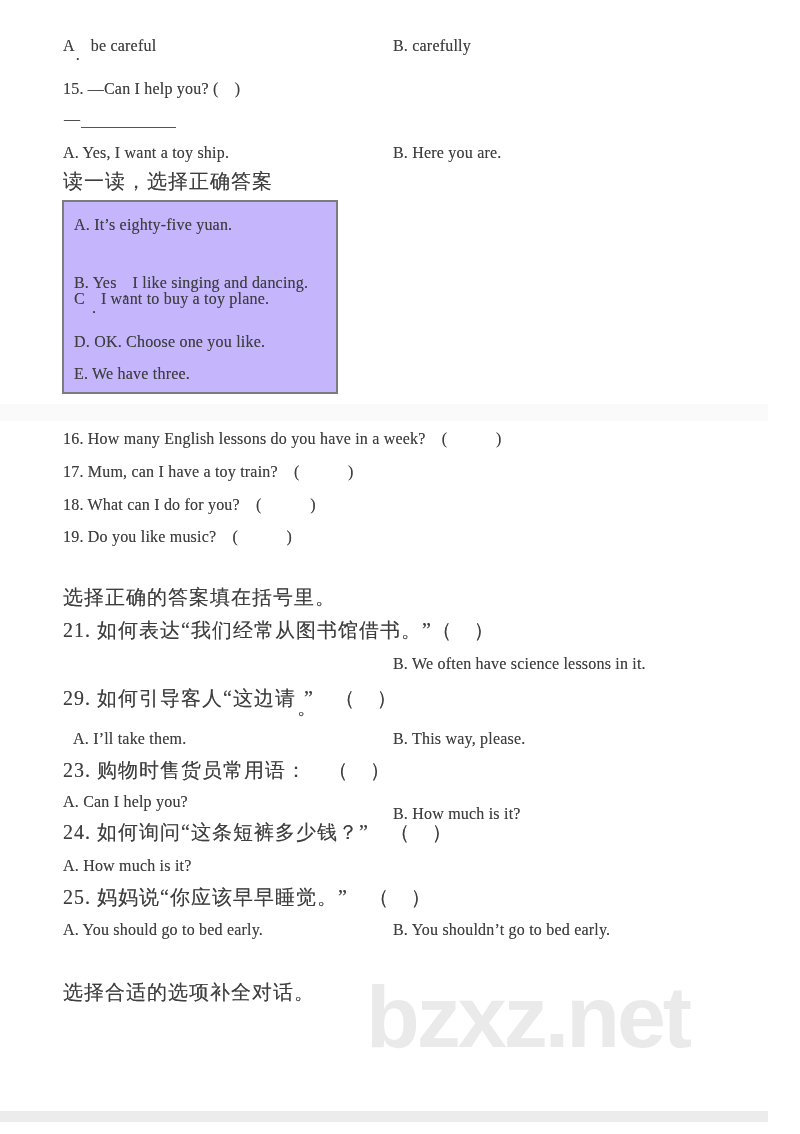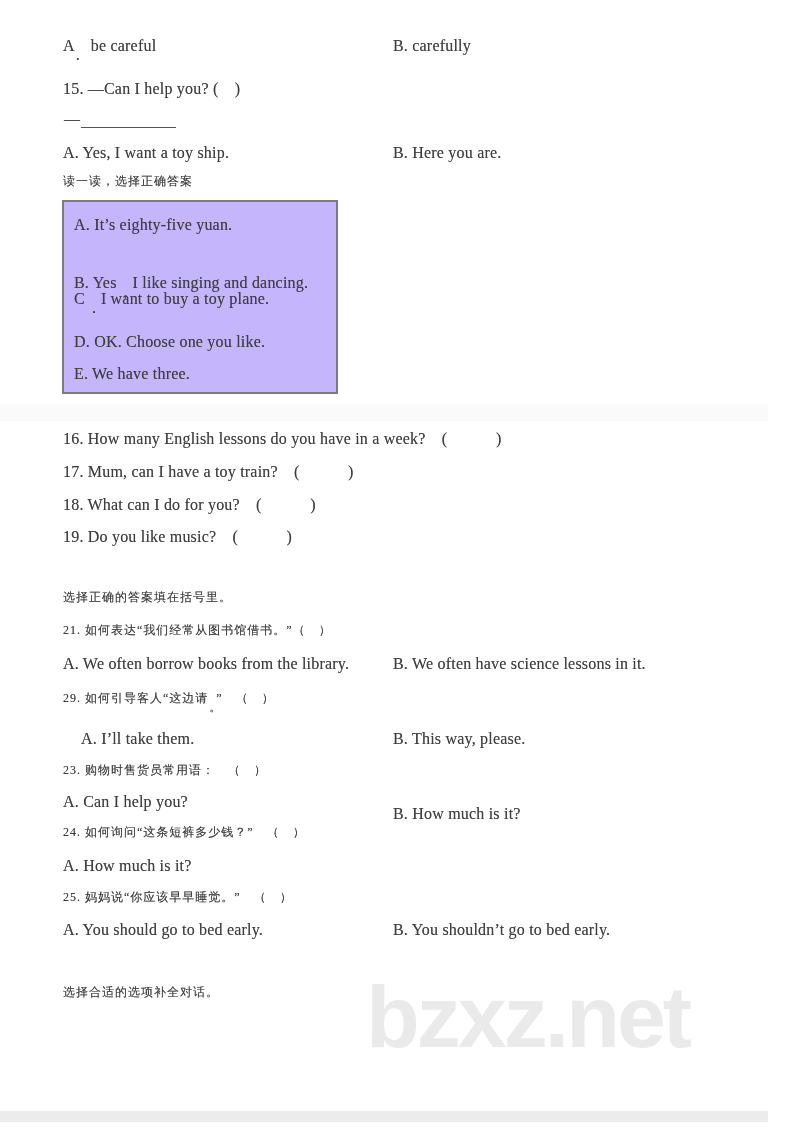--- a/index.html
+++ b/index.html
@@ -4,21 +4,21 @@
 <style>
   html,body { margin:0; padding:0; background:#ffffff; }
   .page {
     position:relative; width:768px; height:1134px; background:#ffffff;
     font-family:"Liberation Serif", serif; color:#3e3e3e; overflow:hidden;
   }
   .t {
     position:absolute; font-size:16px; line-height:19px; white-space:nowrap;
     text-shadow:0 0 0.6px rgba(62,62,62,0.55); letter-spacing:0.2px;
   }
-  .cn { font-size:12px; letter-spacing:1px; }
+  .cn { font-size:20px; letter-spacing:1px; }
   .dropped {
     display:inline-block; transform:translateY(9px);
     width:5px; margin-left:1px; margin-right:2px;
   }
   .gap8 { margin-left:8px; }
   .answer-box {
     position:absolute; left:62px; top:200px; width:272px; height:190px;
     border:2px solid #7c7c7c; background:#c4b5fd;
   }
   .blank-underline {
@@ -61,25 +61,24 @@
   </div>
 
   <div class="t" style="left:63px; top:429px;">16. How many English lessons do you have in a week?　(　　　)</div>
   <div class="t" style="left:63px; top:462px;">17. Mum, can I have a toy train?　(　　　)</div>
   <div class="t" style="left:63px; top:495px;">18. What can I do for you?　(　　　)</div>
   <div class="t" style="left:63px; top:527px;">19. Do you like music?　(　　　)</div>
 
   <div class="t cn" style="left:63px; top:588px;">选择正确的答案填在括号里。</div>
 
   <div class="t cn" style="left:63px; top:621px;">21. 如何表达“我们经常从图书馆借书。”（　）</div>
-  <div class="t" style="left:63px; top:654px;">A. We often borrow books from the library.</div>
   <div class="t" style="left:393px; top:654px;">B. We often have science lessons in it.</div>
 
   <div class="t cn" style="left:63px; top:689px;"><span>29. 如何引导客人“这边请</span><span class="dropped">。</span><span>”　（　）</span></div>
-  <div class="t" style="left:81px; top:729px;">A. I’ll take them.</div>
+  <div class="t" style="left:73px; top:729px;">A. I’ll take them.</div>
   <div class="t" style="left:393px; top:729px;">B. This way, please.</div>
 
   <div class="t cn" style="left:63px; top:761px;">23. 购物时售货员常用语：　（　）</div>
   <div class="t" style="left:63px; top:792px;">A. Can I help you?</div>
   <div class="t" style="left:393px; top:792px;margin-top:12px;">B. How much is it?</div>
 
   <div class="t cn" style="left:63px; top:823px;">24. 如何询问“这条短裤多少钱？”　（　）</div>
   <div class="t" style="left:63px; top:856px;">A. How much is it?</div>
 
   <div class="t cn" style="left:63px; top:888px;">25. 妈妈说“你应该早早睡觉。”　（　）</div>

